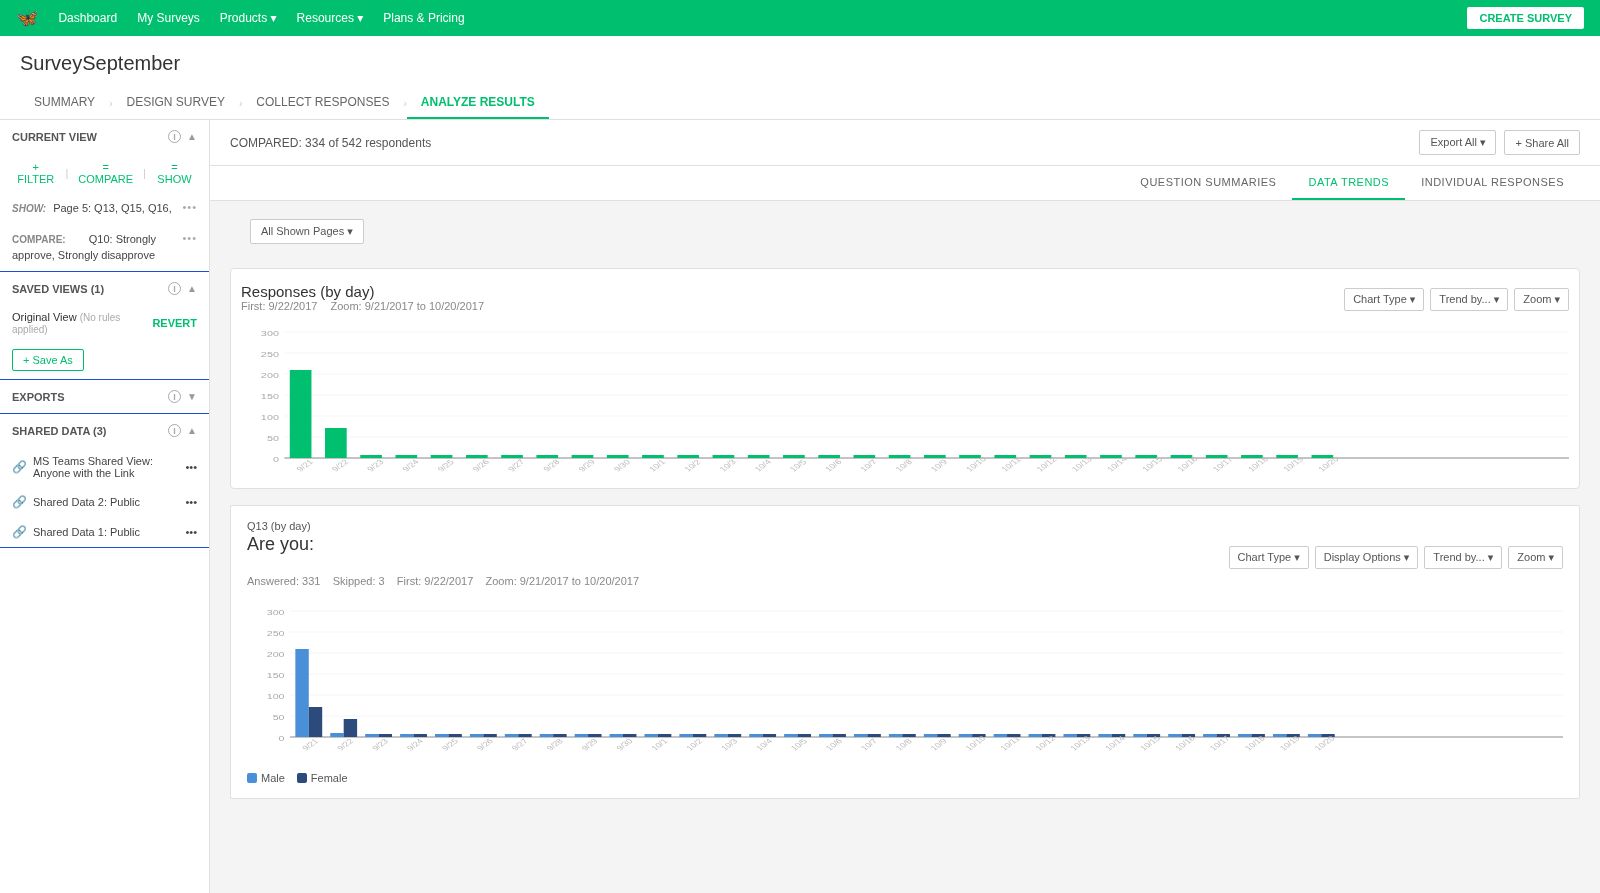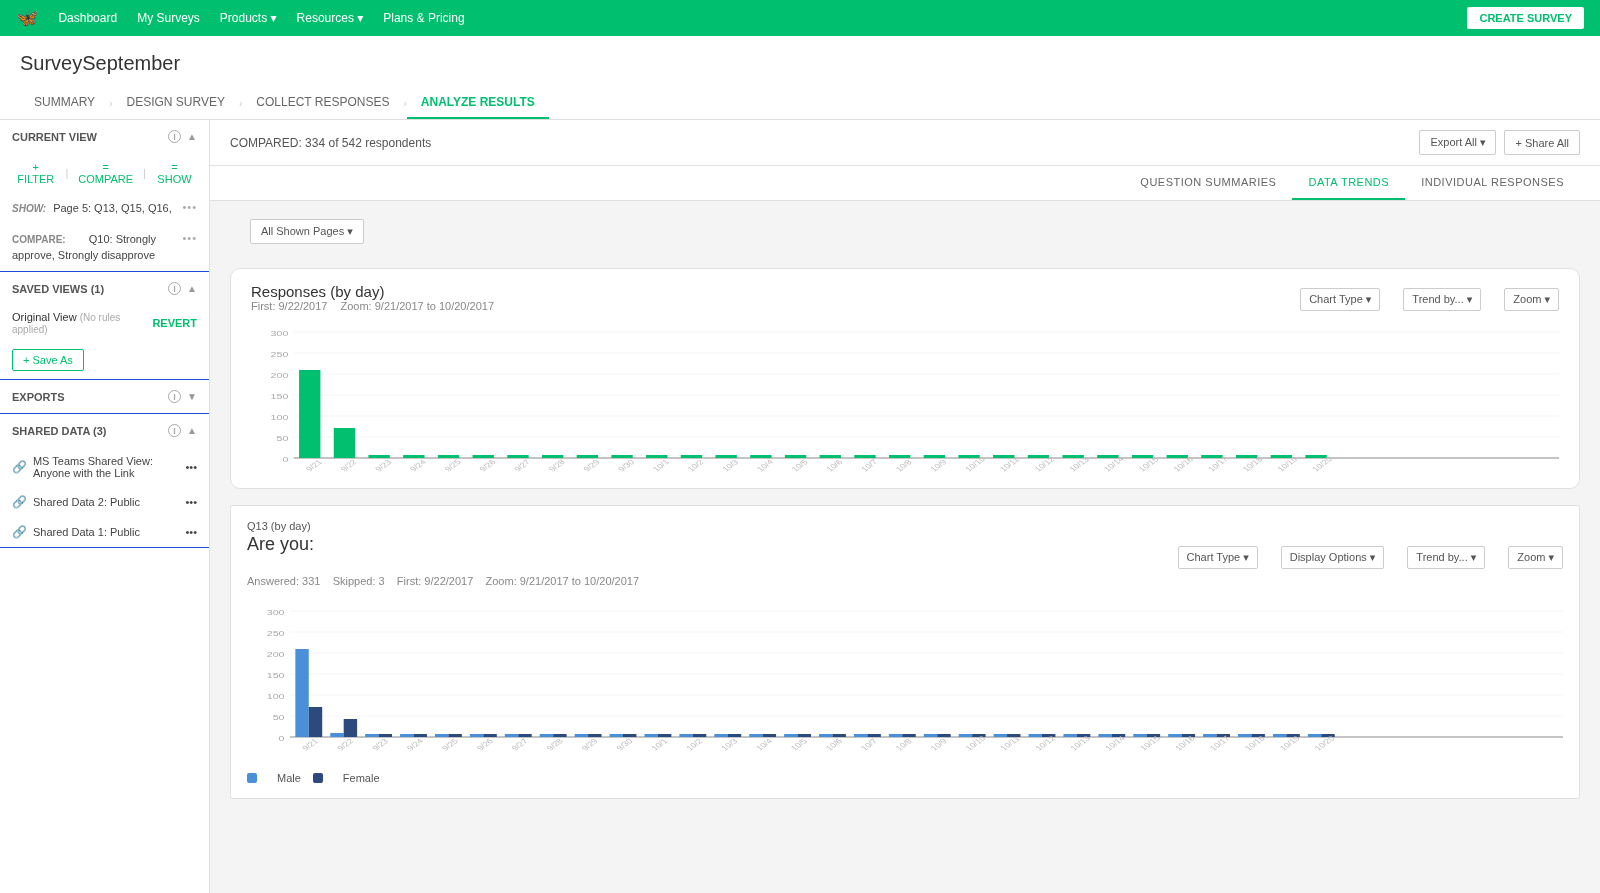--- a/index.html
+++ b/index.html
@@ -194,33 +194,33 @@
       text-transform: uppercase;
       letter-spacing: 0.5px;
     }
     .analysis-tab.active { color: #00bf6f; border-bottom: 2px solid #00bf6f; }
 
     
     .chart-container {
       margin: 16px 20px;
       background: white;
       border: 1px solid #e0e0e0;
-      border-radius: 10px;
-      padding: 14px 20px;
+      border-radius: 4px;
+      padding: 14px 10px;
     }
     .chart-header {
       display: flex;
       align-items: center;
       justify-content: space-between;
       margin-bottom: 8px;
     }
     .chart-title { font-size: 15px; color: #333; font-weight: normal; }
     .chart-meta { font-size: 11px; color: #888; margin-bottom: 4px; }
     .chart-meta span { margin-right: 10px; }
-    .chart-controls { display: flex; gap: 23px; }
+    .chart-controls { display: flex; gap: 6px; }
     .chart-ctrl-btn {
       border: 1px solid #ccc;
       background: white;
       font-size: 11px;
       padding: 4px 8px;
       cursor: pointer;
       border-radius: 2px;
       color: #555;
     }
     .pages-filter {
@@ -249,21 +249,21 @@
       margin: 0 20px 16px;
       background: white;
       border: 1px solid #e0e0e0;
       border-radius: 2px;
       padding: 14px 16px;
     }
     .q-number { font-size: 11px; color: #555; margin-bottom: 2px; }
     .q-title { font-size: 18px; color: #333; font-weight: normal; margin-bottom: 20px; }
     .q-meta { font-size: 11px; color: #888; margin-bottom: 8px; }
     .legend-area { display: flex; align-items: center; gap: 12px; margin-top: 4px; }
-    .legend-item { display: flex; align-items: center; gap: 20px; font-size: 11px; color: #555; }
+    .legend-item { display: flex; align-items: center; gap: 4px; font-size: 11px; color: #555; }
     .legend-dot { width: 10px; height: 10px; border-radius: 2px; }
   </style>
 </head>
 <body>
 
 <nav class="top-nav">
   <div class="top-nav-left">
     <span class="top-nav-logo">🦋</span>
     <span class="top-nav-item">Dashboard</span>
     <span class="top-nav-item">My Surveys</span>

